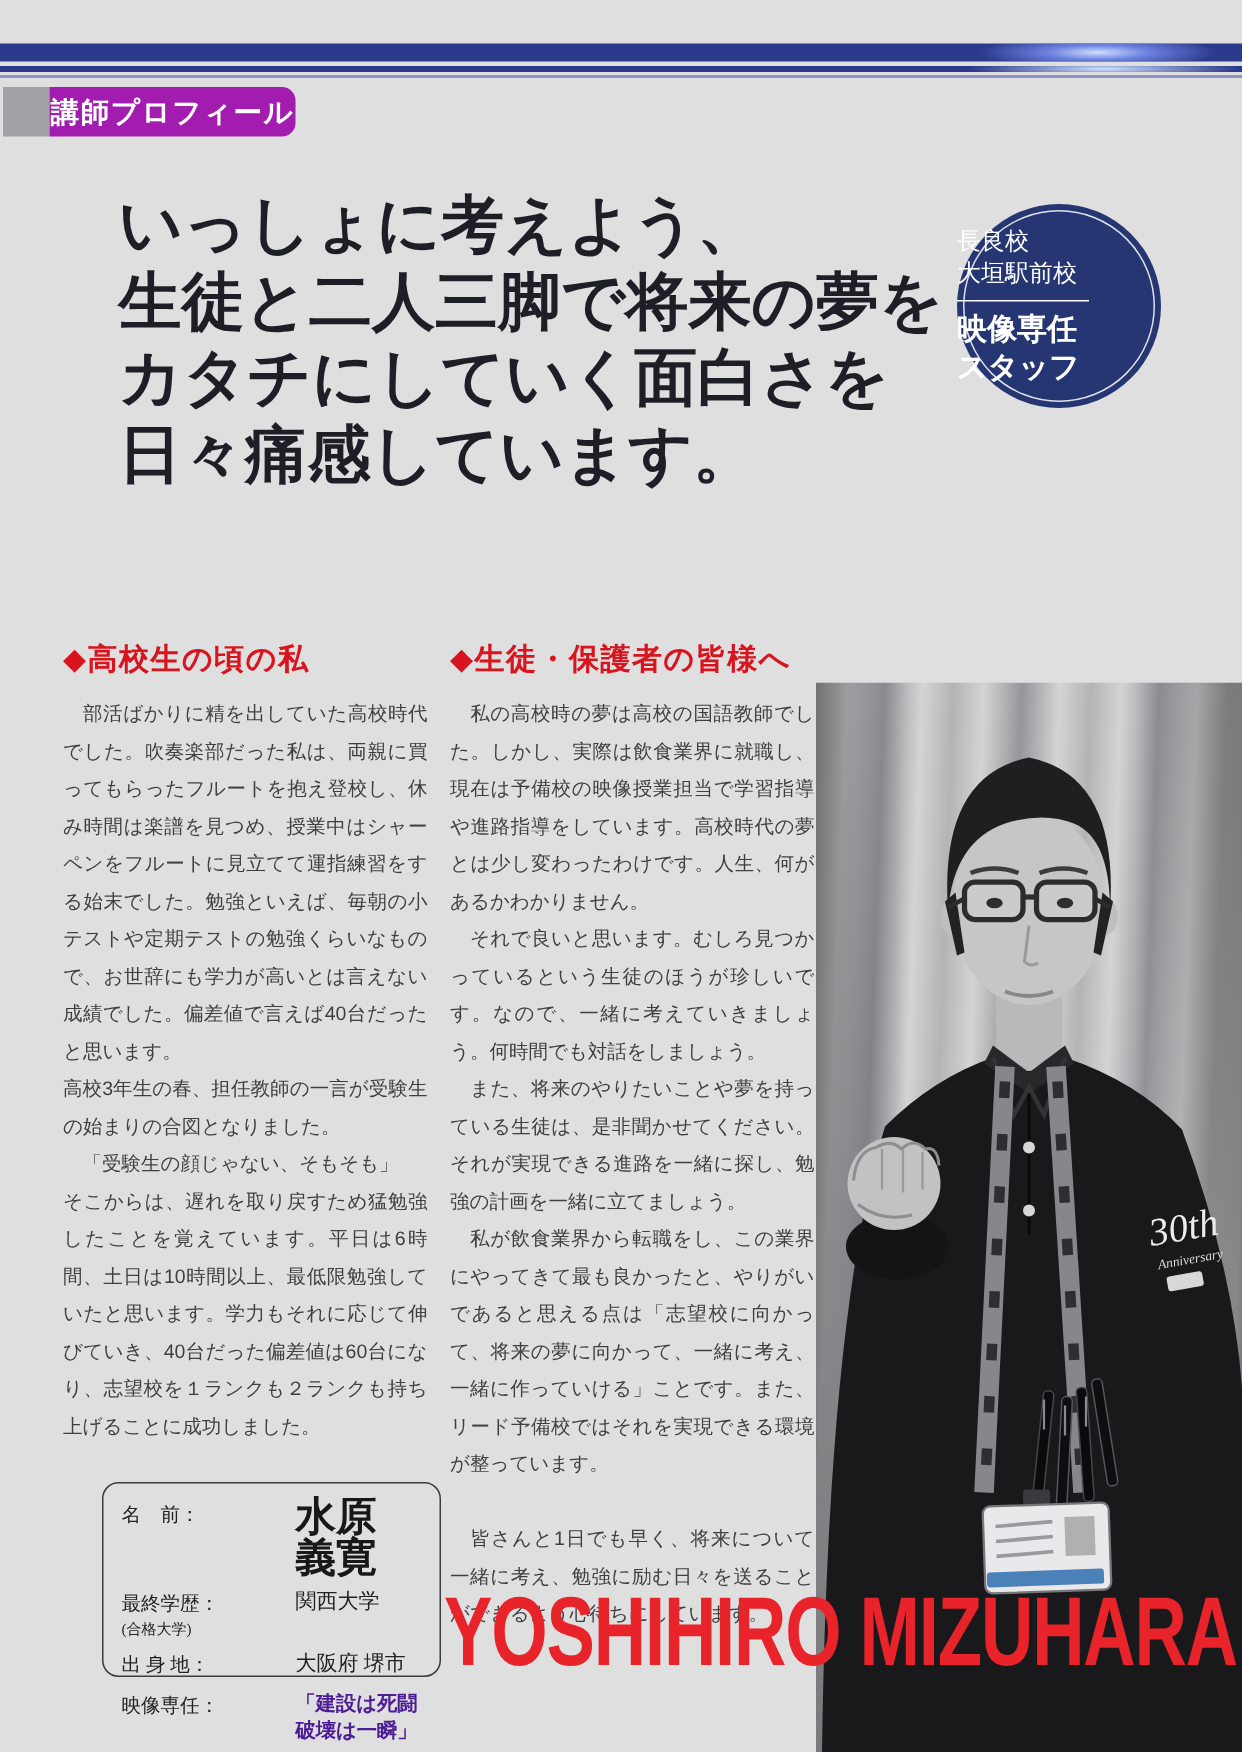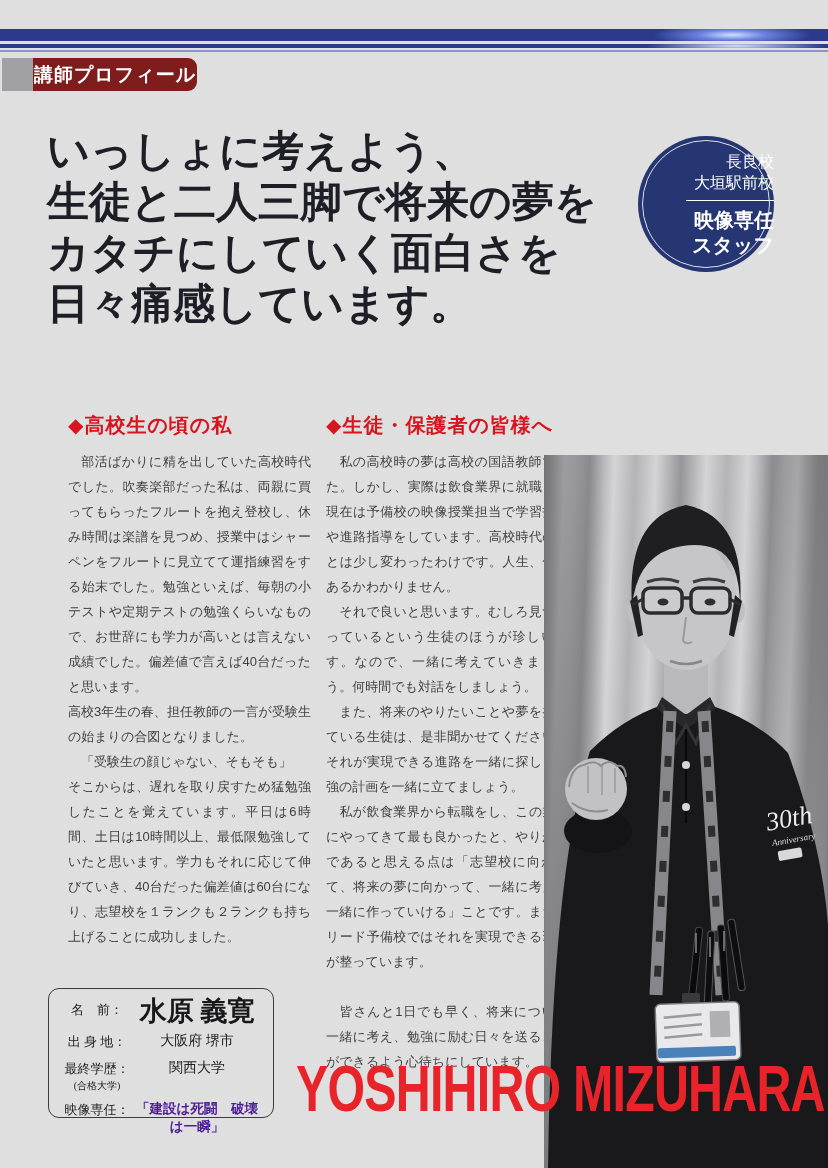--- a/index.html
+++ b/index.html
@@ -8,55 +8,55 @@
 
   
   .bar-main{position:absolute;left:0;top:29px;width:828px;height:12px;
     background:radial-gradient(ellipse 110px 16px at 732px 50%, #cfe0ff 0%, #6d82e0 30%, rgba(43,58,140,0) 72%), #2b3a8c;}
   .bar-line1{position:absolute;left:0;top:44px;width:828px;height:4px;
     background:radial-gradient(ellipse 120px 8px at 736px 50%, #cfe0ff 0%, rgba(43,58,140,0) 75%), #2b3a8c;}
   .bar-line2{position:absolute;left:0;top:50px;width:828px;height:2px;background:#8b94c4;}
 
   
   .badge-tab{position:absolute;left:2px;top:58px;width:31px;height:33px;background:#a1a1a5;}
-  .badge{position:absolute;left:33px;top:58px;width:164px;height:33px;background:#7f1d1d;
+  .badge{position:absolute;left:33px;top:58px;width:164px;height:33px;background:#a21caf;
     border-radius:0 9px 9px 0;display:flex;align-items:center;justify-content:center;}
   .badge span{color:#fff;font-size:19px;font-weight:bold;letter-spacing:1px;}
 
   
   .headline{position:absolute;left:47px;top:126px;width:600px;color:#1e1e26;
     font-family:"Liberation Serif","DejaVu Serif",serif;font-weight:600;}
-  .headline .hl{font-size:42px;line-height:51px;white-space:nowrap;}
+  .headline .hl{font-size:42px;line-height:51px;white-space:nowrap;margin-left:32px;}
 
   
   .circle-badge{position:absolute;left:638px;top:136px;width:136px;height:136px;border-radius:50%;
-    background:#253672;display:flex;flex-direction:column;align-items:flex-end;justify-content:center;
+    background:#253672;display:flex;flex-direction:column;align-items:flex-start;justify-content:center;
     color:#fff;text-align:center;font-family:"Liberation Serif","DejaVu Serif",serif;}
   .circle-badge::before{content:"";position:absolute;inset:4px;border:1px solid rgba(255,255,255,.85);border-radius:50%;}
   .circle-badge .school{font-size:16px;line-height:21px;}
   .circle-badge .divider{width:88px;height:1px;background:#fff;margin:7px 0;}
   .circle-badge .role{font-size:20px;line-height:25px;font-weight:bold;}
 
   
-  .col{position:absolute;top:412px;width:243px;color:#3f3f41;margin-left:26px;}
+  .col{position:absolute;top:426px;width:243px;color:#3f3f41;}
   .col-left{left:42px;}
   .col-right{left:300px;}
   .col h3{margin:0 0 10px 0;font-family:"Liberation Serif","DejaVu Serif",serif;
     font-size:20px;letter-spacing:1px;color:#d8151e;font-weight:bold;}
   .col p{margin:0;font-size:13px;line-height:25px;text-align:justify;}
   .col-right p:last-of-type{margin-top:25px;}
 
   
-  .profile-box{position:absolute;left:48px;top:988px;width:200px;height:110px;
+  .profile-box{position:absolute;left:68px;top:988px;width:200px;height:110px;
     border:1.5px solid #3c3c3e;border-radius:11px;padding:9px 12px;background:transparent;
-    font-family:"Liberation Serif","DejaVu Serif",serif;color:#222;text-align:center;}
+    font-family:"Liberation Serif","DejaVu Serif",serif;color:#222;}
   .profile-row{display:flex;align-items:flex-start;margin-bottom:5px;}
   .profile-label{width:72px;flex:none;font-size:13px;padding-top:3px;}
   .profile-sublabel{display:block;font-size:10px;margin-top:1px;}
-  .profile-value{flex:1;font-size:14px;padding-top:2px;}
+  .profile-value{flex:1;font-size:14px;padding-top:2px;margin-left:44px;}
   .profile-box .profile-row:nth-of-type(1) .profile-value{font-size:27px;font-weight:bold;line-height:1.0;padding-top:0;color:#18181a;}
   .profile-box .profile-row:nth-of-type(4) .profile-value{color:#4c1d95;font-weight:bold;
     font-family:"Liberation Sans","DejaVu Sans",sans-serif;font-size:13.5px;}
 
   
   .big-name{position:absolute;left:296px;top:1051px;z-index:6;color:#e8232a;
     font-size:62px;font-weight:bold;letter-spacing:-1px;white-space:nowrap;
     transform:scale(0.78,1.05);transform-origin:left top;}
 
   
@@ -217,36 +217,36 @@
       <div class="profile-row">
         <div class="profile-label">
           <span>名　前：</span>
           <span class="profile-sublabel"></span>
         </div>
         <div class="profile-value">水原 義寛</div>
       </div>
 
       <div class="profile-row">
         <div class="profile-label">
+          <span>最終学歴：</span>
+          <span class="profile-sublabel">(合格大学)</span>
+        </div>
+        <div class="profile-value">関西大学</div>
+      </div>
+
+      <div class="profile-row">
+        <div class="profile-label">
           <span>出 身 地：</span>
           <span class="profile-sublabel"></span>
         </div>
         <div class="profile-value">大阪府 堺市</div>
       </div>
 
       <div class="profile-row">
         <div class="profile-label">
-          <span>最終学歴：</span>
-          <span class="profile-sublabel">(合格大学)</span>
-        </div>
-        <div class="profile-value">関西大学</div>
-      </div>
-
-      <div class="profile-row">
-        <div class="profile-label">
           <span>映像専任：</span>
           <span class="profile-sublabel"></span>
         </div>
         <div class="profile-value">「建設は死闘　破壊は一瞬」</div>
       </div>
     </div>
 
   <div class="big-name">YOSHIHIRO MIZUHARA</div>
 
 </div>

